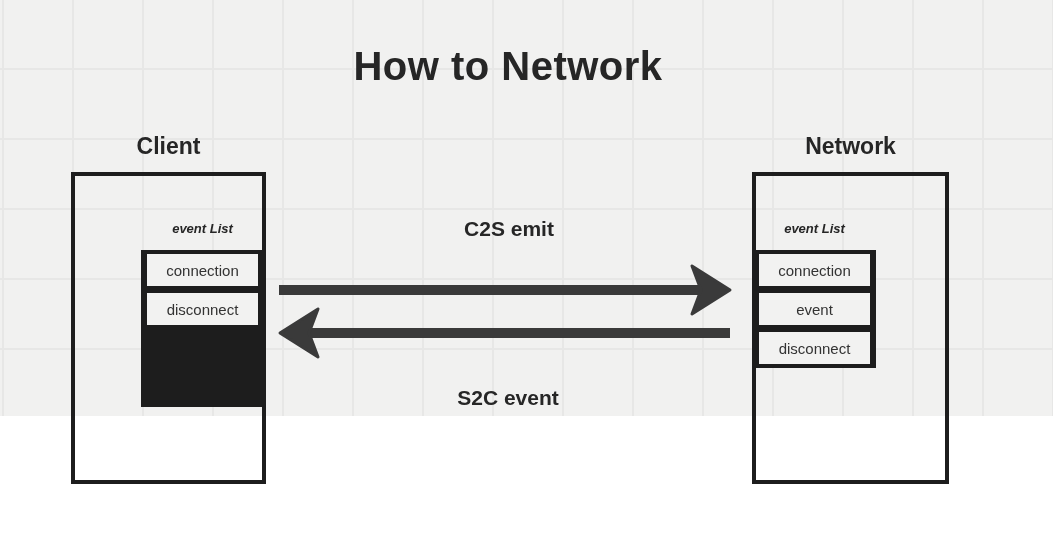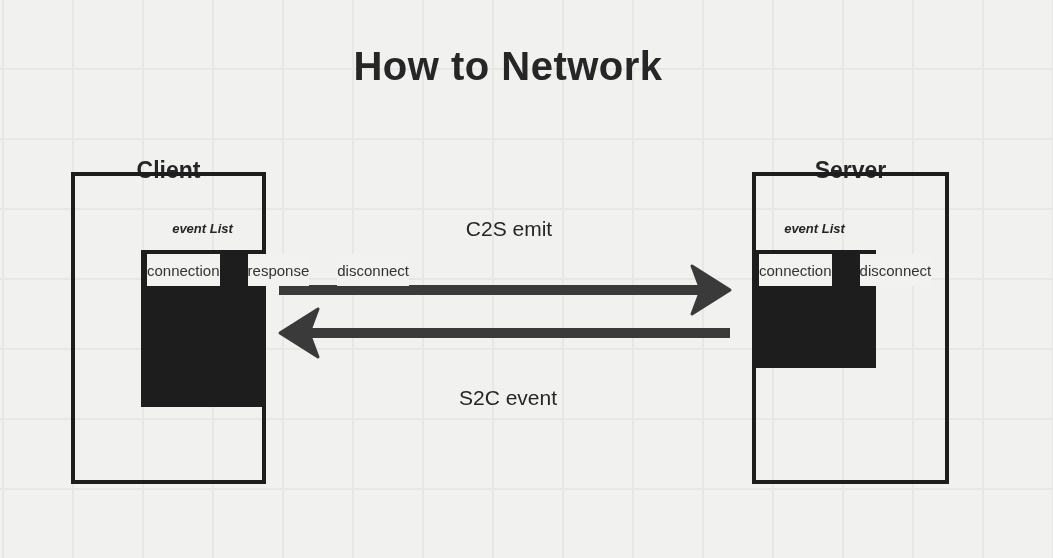--- a/index.html
+++ b/index.html
@@ -8,101 +8,101 @@
     --ink:#262626;
     --border:#1d1d1d;
     --arrow:#3a3a3a;
     --row_text:#333333;
     --row_bg:#f2f2f1;
   }
   *{margin:0;padding:0;box-sizing:border-box;}
   html,body{width:1053px;height:558px;overflow:hidden;}
   body{font-family:"Liberation Sans",sans-serif;}
   .canvas{
-    position:relative;width:1053px;height:558px;
+    position:relative;width:1053px;height:416px;
     background-color:var(--background);
     background-image:
       linear-gradient(to right, var(--grid) 2px, transparent 2px),
       linear-gradient(to bottom, var(--grid) 2px, transparent 2px);
     background-size:70px 70px, 70px 70px;
     background-position:2px 0, 0 -2px;
   }
   .title{
     position:absolute;left:0;top:46px;width:1016px;
     text-align:center;font-size:40px;font-weight:700;color:var(--ink);
     letter-spacing:.5px;line-height:1;
   }
   .node-label{
     position:absolute;top:135px;text-align:center;
-    font-size:23px;font-weight:700;color:var(--ink);line-height:1;margin-top:24px;
+    font-size:23px;font-weight:700;color:var(--ink);line-height:1;
   }
   .client-label{left:71px;width:195px;}
   .server-label{left:752px;width:197px;}
   .node-box{
     position:absolute;top:172px;height:312px;
     border:4px solid var(--border);background:transparent;
   }
   .client-box{left:71px;width:195px;}
   .server-box{left:752px;width:197px;}
   .list-title{
     position:absolute;top:222px;text-align:center;
     font-size:13px;font-weight:700;color:var(--ink);line-height:1.15;font-style:italic;
   }
   .client-list-title{left:141px;width:123px;}
   .server-list-title{left:753px;width:123px;}
   .event-list{
     position:absolute;top:250px;width:123px;
     background:var(--border);border:4px solid var(--border);
-    display:flex;flex-direction:row;gap:24px;z-index:2;
+    display:flex;flex-direction:column;gap:7px;z-index:2;
   }
   .client-list{left:141px;height:157px;}
   .server-list{left:753px;height:118px;}
   .event-row{
     height:32px;margin:0 2px;background:var(--row_bg);
     display:flex;align-items:center;justify-content:center;
   }
   .event-row span{
     font-size:15px;color:var(--row_text);line-height:1;white-space:nowrap;
   }
   .arrow-layer{position:absolute;left:0;top:0;width:1053px;height:558px;z-index:1;}
   .arrow-label{
     position:absolute;text-align:center;width:200px;
-    font-size:21px;font-weight:400;color:var(--ink);line-height:1;
+    font-size:21px;font-weight:700;color:var(--ink);line-height:1;
   }
   .c2s-label{left:409px;top:218px;}
   .s2c-label{left:408px;top:387px;}
 </style>
 </head>
 <body>
 
 <div class="canvas">
 
   <div class="title">How to Network</div>
 
   <div class="node-label client-label">Client</div>
   <div class="node-box client-box"></div>
   <div class="list-title client-list-title">event List</div>
   <div class="event-list client-list">
     <div class="event-row">
       <span>connection</span>
     </div>
     <div class="event-row">
-      <span>response</span>
-    </div>
-    <div class="event-row">
       <span>disconnect</span>
     </div>
   </div>
 
-  <div class="node-label server-label">Server</div>
+  <div class="node-label server-label">Network</div>
   <div class="node-box server-box"></div>
   <div class="list-title server-list-title">event List</div>
   <div class="event-list server-list">
     <div class="event-row">
       <span>connection</span>
+    </div>
+    <div class="event-row">
+      <span>event</span>
     </div>
     <div class="event-row">
       <span>disconnect</span>
     </div>
   </div>
 
   <svg class="arrow-layer" viewBox="0 0 1053 558" xmlns="http://www.w3.org/2000/svg">
     <g fill="var(--arrow)" stroke="var(--arrow)" stroke-width="3" stroke-linejoin="round">
       <rect x="279" y="285" width="424" height="10" stroke="none"></rect>
       <polygon points="692,266 730,290 692,314 701,290"></polygon>

